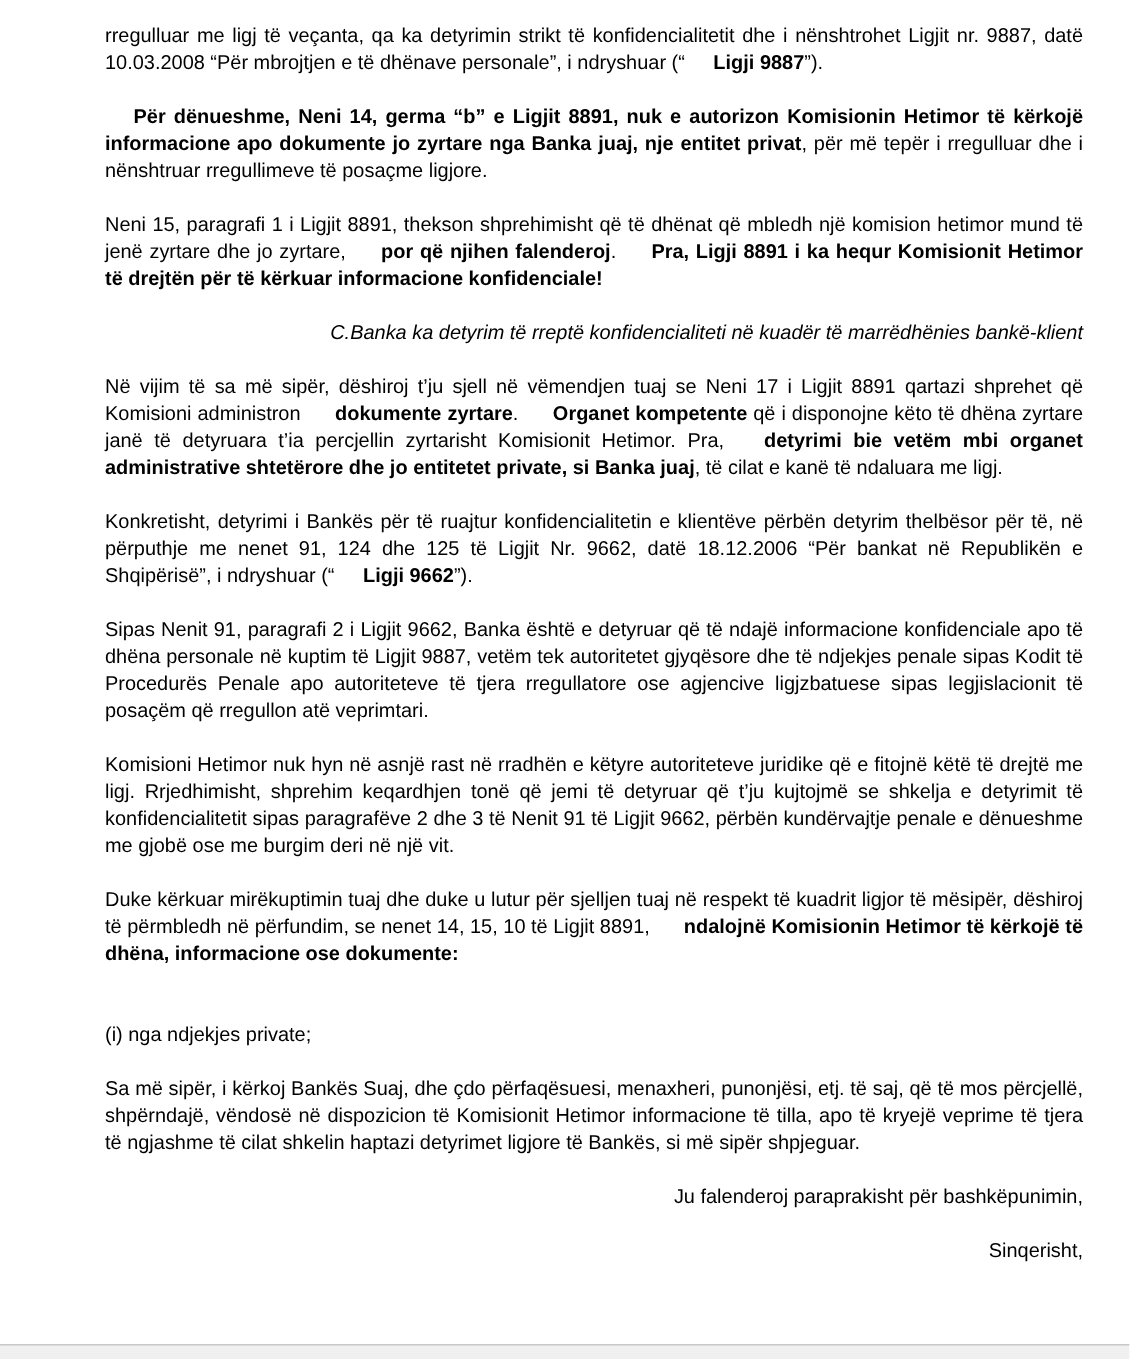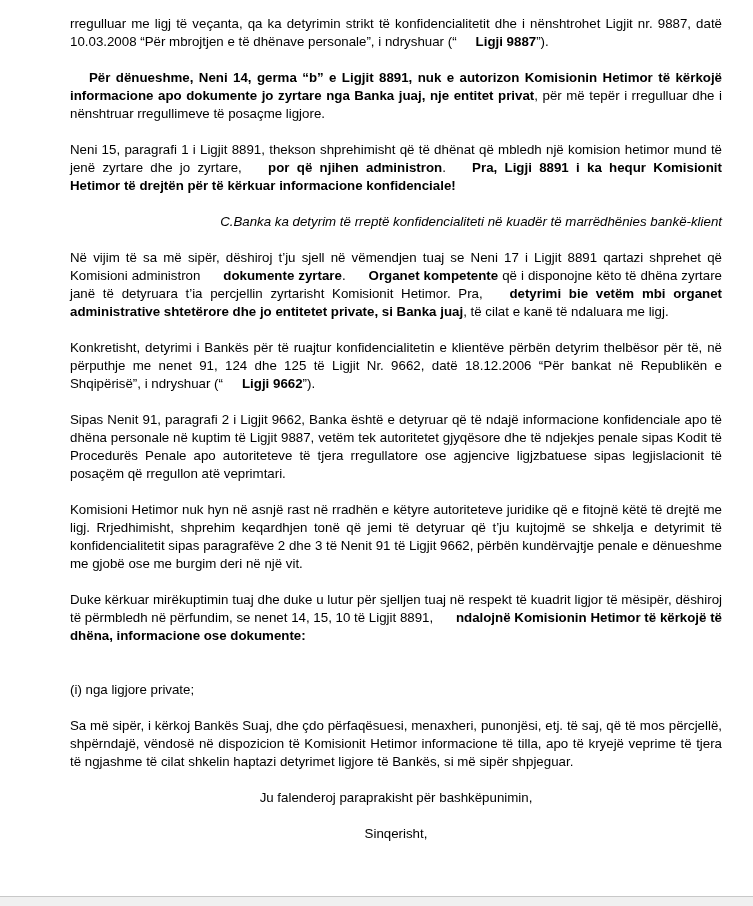--- a/index.html
+++ b/index.html
@@ -9,21 +9,21 @@
       position: relative;
     }
     .page {
       position: absolute; left: 0; top: 0; width: 753px; height: 896px; background: #fff;
     }
     .content {
       position: absolute; left: 70px; width: 652px; top: 15px;
       font-size: 13.3px; line-height: 18px;
     }
     p { margin: 0 0 18px 0; text-align: justify; }
-    p.left { text-align: center; margin-top: 12px; }
+    p.left { text-align: right; margin-top: 12px; }
     b { font-weight: bold; padding-left: 19px; }
     .heading-c {
       font-style: italic; margin: 0 0 18px 24px; text-align: right;
     }
     .heading-c .letter { display: inline-block; width: 24px; }
     .list { margin: 0 0 18px 0; }
     .list div { text-align: left; }
     .spacer { height: 18px; }
     .bottom-bar {
       position: absolute; left: 0; top: 896px; width: 753px; height: 10px;
@@ -33,38 +33,38 @@
 </head>
 <body>
 
 <div class="page">
   <div class="content">
 
     <p><span>rregulluar me ligj të veçanta, qa ka detyrimin strikt të konfidencialitetit dhe i nënshtrohet Ligjit nr. 9887, datë 10.03.2008 “Për mbrojtjen e të dhënave personale”, i ndryshuar (“</span><b>Ligji 9887</b><span>”).</span></p>
 
     <p><b>Për dënueshme, Neni 14, germa “b” e Ligjit 8891, nuk e autorizon Komisionin Hetimor të kërkojë informacione apo dokumente jo zyrtare nga Banka juaj, nje entitet privat</b><span>, për më tepër i rregulluar dhe i nënshtruar rregullimeve të posaçme ligjore.</span></p>
 
-    <p><span>Neni 15, paragrafi 1 i Ligjit 8891, thekson shprehimisht që të dhënat që mbledh një komision hetimor mund të jenë zyrtare dhe jo zyrtare, </span><b>por që njihen administron</b><span>. </span><b>Pra, Ligji 8891 i ka hequr Komisionit Hetimor të drejtën për të kërkuar informacione konfidenciale!</b></p>
+    <p><span>Neni 15, paragrafi 1 i Ligjit 8891, thekson shprehimisht që të dhënat që mbledh një komision hetimor mund të jenë zyrtare dhe jo zyrtare, </span><b>por që njihen falenderoj</b><span>. </span><b>Pra, Ligji 8891 i ka hequr Komisionit Hetimor të drejtën për të kërkuar informacione konfidenciale!</b></p>
 
     <p class="heading-c"><span class="letter">C.</span><span>Banka ka detyrim të rreptë konfidencialiteti në kuadër të marrëdhënies bankë-klient</span></p>
 
     <p><span>Në vijim të sa më sipër, dëshiroj t’ju sjell në vëmendjen tuaj se Neni 17 i Ligjit 8891 qartazi shprehet që Komisioni administron </span><b>dokumente zyrtare</b><span>. </span><b>Organet kompetente</b><span> që i disponojne këto të dhëna zyrtare janë të detyruara t’ia percjellin zyrtarisht Komisionit Hetimor. Pra, </span><b>detyrimi bie vetëm mbi organet administrative shtetërore dhe jo entitetet private, si Banka juaj</b><span>, të cilat e kanë të ndaluara me ligj.</span></p>
 
     <p><span>Konkretisht, detyrimi i Bankës për të ruajtur konfidencialitetin e klientëve përbën detyrim thelbësor për të, në përputhje me nenet 91, 124 dhe 125 të Ligjit Nr. 9662, datë 18.12.2006 “Për bankat në Republikën e Shqipërisë”, i ndryshuar (“</span><b>Ligji 9662</b><span>”).</span></p>
 
     <p>Sipas Nenit 91, paragrafi 2 i Ligjit 9662, Banka është e detyruar që të ndajë informacione konfidenciale apo të dhëna personale në kuptim të Ligjit 9887, vetëm tek autoritetet gjyqësore dhe të ndjekjes penale sipas Kodit të Procedurës Penale apo autoriteteve të tjera rregullatore ose agjencive ligjzbatuese sipas legjislacionit të posaçëm që rregullon atë veprimtari.</p>
 
     <p>Komisioni Hetimor nuk hyn në asnjë rast në rradhën e këtyre autoriteteve juridike që e fitojnë këtë të drejtë me ligj. Rrjedhimisht, shprehim keqardhjen tonë që jemi të detyruar që t’ju kujtojmë se shkelja e detyrimit të konfidencialitetit sipas paragrafëve 2 dhe 3 të Nenit 91 të Ligjit 9662, përbën kundërvajtje penale e dënueshme me gjobë ose me burgim deri në një vit.</p>
 
     <p><span>Duke kërkuar mirëkuptimin tuaj dhe duke u lutur për sjelljen tuaj në respekt të kuadrit ligjor të mësipër, dëshiroj të përmbledh në përfundim, se nenet 14, 15, 10 të Ligjit 8891, </span><b>ndalojnë Komisionin Hetimor të kërkojë të dhëna, informacione ose dokumente:</b></p>
 
     <div class="spacer"></div>
 
     <div class="list">
-      <div>(i) nga ligjore private;</div>
+      <div>(i) nga ndjekjes private;</div>
     </div>
 
     <p>Sa më sipër, i kërkoj Bankës Suaj, dhe çdo përfaqësuesi, menaxheri, punonjësi, etj. të saj, që të mos përcjellë, shpërndajë, vëndosë në dispozicion të Komisionit Hetimor informacione të tilla, apo të kryejë veprime të tjera të ngjashme të cilat shkelin haptazi detyrimet ligjore të Bankës, si më sipër shpjeguar.</p>
 
     <p class="left">Ju falenderoj paraprakisht për bashkëpunimin,</p>
 
     <p class="left">Sinqerisht,</p>
 
   </div>
 </div>

